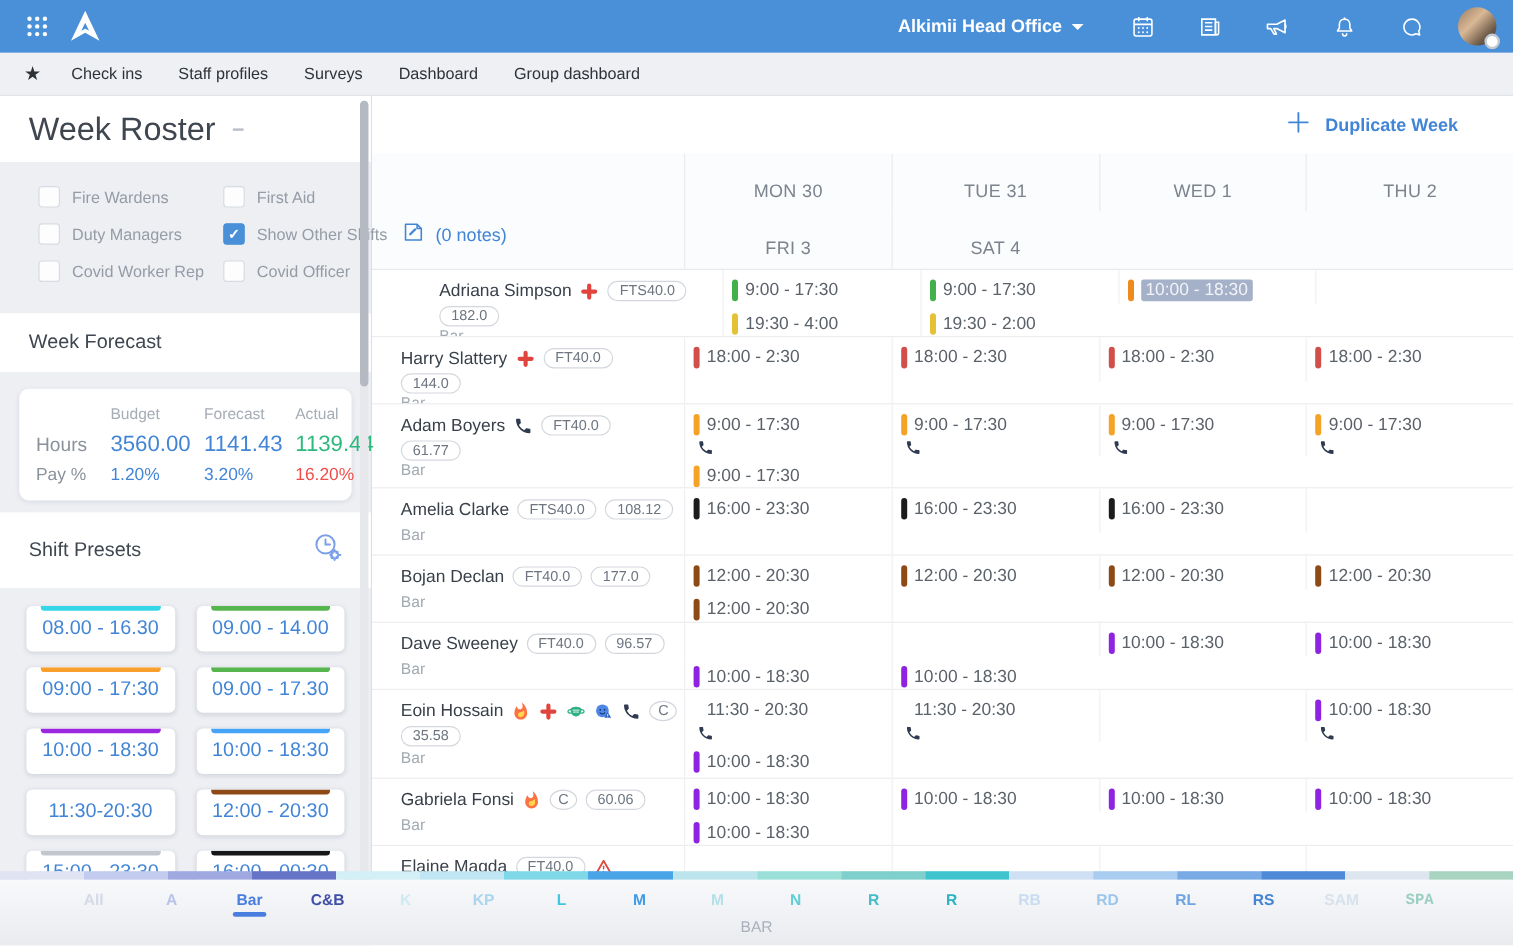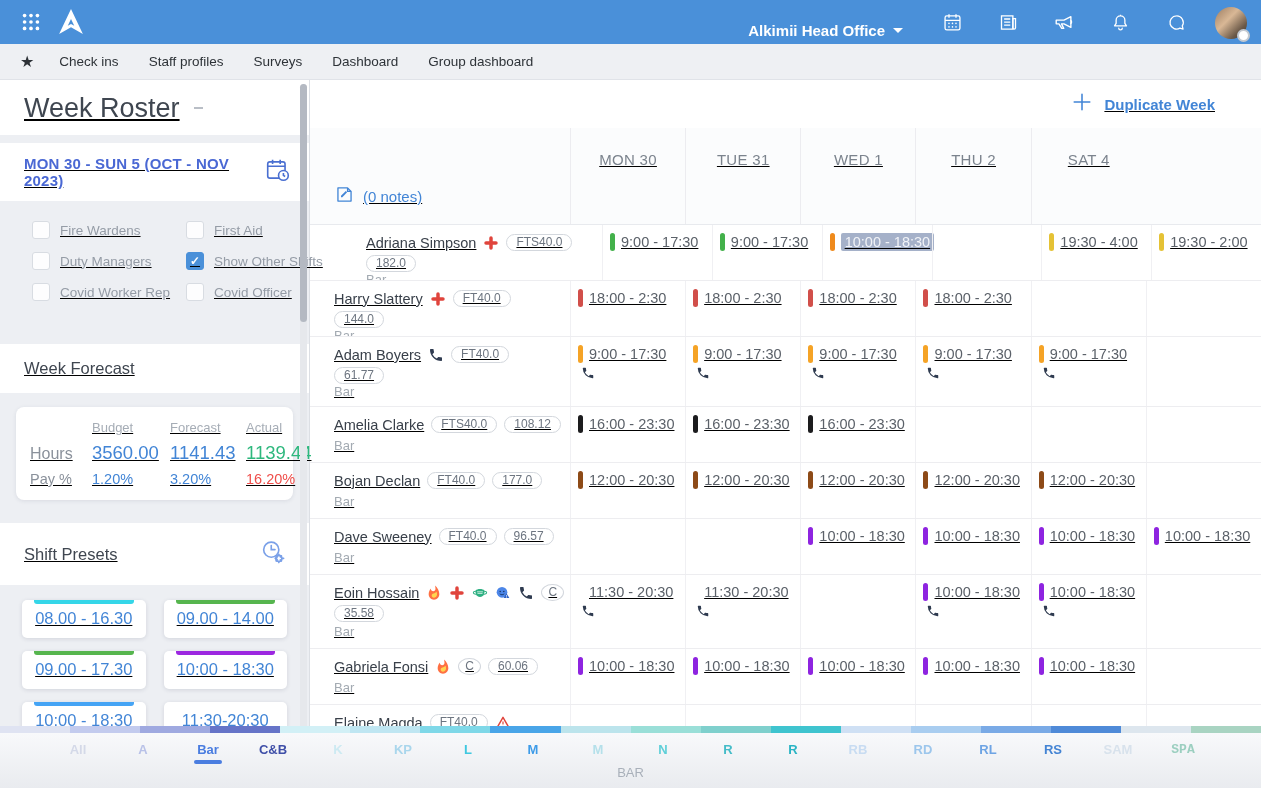--- a/index.html
+++ b/index.html
@@ -4,49 +4,49 @@
 <style>
   * { margin:0; padding:0; box-sizing:border-box; }
   html,body { width:1261px; height:788px; overflow:hidden; font-family:"Liberation Sans", sans-serif; background:#fff; }
   body { position:relative; }
 
   
   .topbar { height:44px; background:#4a90d9; display:flex; align-items:center; padding:0 14px; }
   .topbar .icon-btn { width:34px; height:34px; display:flex; align-items:center; justify-content:center; cursor:pointer; }
   .topbar svg { display:block; }
   .logo-wrap { margin-left:6px; }
-  .top-right { margin-left:auto; display:flex; align-items:flex-end; gap:22px; }
+  .top-right { margin-left:auto; display:flex; align-items:center; gap:22px; }
   .company { display:flex; align-items:center; gap:8px; color:#fff; font-size:15px; font-weight:bold; cursor:pointer; margin-right:10px; }
   .caret-down { width:0; height:0; border-left:5px solid transparent; border-right:5px solid transparent; border-top:5px solid #fff; }
   .avatar { width:32px; height:32px; border-radius:50%; position:relative; cursor:pointer;
             background:linear-gradient(135deg,#9a7b60 0%,#d9b896 40%,#6b5948 75%,#3c3832 100%); }
   .presence { position:absolute; right:-3px; bottom:-3px; width:13px; height:13px; border-radius:50%; background:#fff; border:2px solid #c3c9d0; }
 
   
   .navbar { height:36px; background:#eef0f3; border-bottom:1px solid #e0e3e8; display:flex; align-items:center; padding:0 10px; }
   .nav-star { font-size:16px; color:#2c3136; padding:0 10px; cursor:pointer; }
   .nav-item { padding:0 15px; font-size:13.5px; color:#2e3338; cursor:pointer; }
 
   
-  .content { display:flex; height:708px;text-decoration:underline; }
+  .content { display:flex; height:708px; }
   .sidebar { width:310px; flex-shrink:0; background:#edeff3; position:relative; border-right:1px solid #dcdfe4; }
   .main { flex:1; min-width:0; background:#fff; display:flex; flex-direction:column; }
 
   
   .sb-title { background:#fff; padding:13px 24px 11px; font-size:27px; color:#3f4650; display:flex; align-items:flex-start; gap:14px; }
   .sb-title .mini-dash { width:9px; height:2px; background:#b9bec6; margin-top:14px; }
   .sb-date { background:#fff; margin-top:8px; padding:12px 18px 12px 24px; display:flex; align-items:center; justify-content:space-between; cursor:pointer; }
   .sb-date-text { color:#4a68d4; font-weight:bold; font-size:15px; letter-spacing:.2px; }
   .filters { padding:20px 0 20px 32px; display:grid; grid-template-columns:148px auto; gap:13px 6px; }
   .filter { display:flex; align-items:center; gap:10px; cursor:pointer; }
   .checkbox { width:18px; height:18px; border-radius:3px; background:#fdfdfe; border:1px solid #d8dce2; flex-shrink:0;
               display:flex; align-items:center; justify-content:center; }
   .checkbox.checked { background:#4a90d9; border-color:#4a90d9; color:#fff; font-size:12px; font-weight:bold; }
   .filter-label { font-size:13.5px; color:#959ca6; white-space:nowrap; }
-  .sb-band { background:#fff; margin-top:23px; padding:15px 22px 15px 24px; font-size:16.5px; color:#3f4650; display:flex; align-items:center; justify-content:space-between; }
+  .sb-band { background:#fff; margin-top:6px; padding:15px 22px 15px 24px; font-size:16.5px; color:#3f4650; display:flex; align-items:center; justify-content:space-between; }
   .forecast-card { background:#fff; border-radius:8px; margin:14px 16px 10px; box-shadow:0 1px 4px rgba(40,50,80,.10); padding:13px 10px 13px 14px;
                    display:grid; grid-template-columns:62px 78px 76px auto; row-gap:7px; align-items:baseline; }
   .fc-head { font-size:13px; color:#a6adb6; }
   .fc-rowlab { font-size:16px; color:#8a919b; }
   .fc-rowlab2 { font-size:14.5px; color:#8a919b; }
   .fc-hours { font-size:18.5px; }
   .fc-pay { font-size:14.5px; }
   .blue { color:#4285d6; } .green { color:#2eb87e; } .red { color:#ef4e4a; }
   .preset-grid { display:grid; grid-template-columns:1fr 1fr; gap:13px 18px; padding:15px 22px; }
   .preset { background:#fff; border-radius:5px; box-shadow:0 1px 4px rgba(40,50,80,.14); text-align:center; padding:9px 0 10px; position:relative; overflow:hidden; font-size:16.5px; color:#4285d6; cursor:pointer; }
@@ -55,21 +55,21 @@
   .sb-scroll-thumb { position:absolute; right:2px; top:4px; width:7px; height:238px; border-radius:4px; background:#b4b9c2; }
 
   
   .dup-row { height:48px; display:flex; justify-content:flex-end; align-items:center; padding-right:46px; gap:11px; cursor:pointer; }
   .dup-label { font-size:15px; font-weight:bold; color:#4285d6; }
   .grid-header { display:flex; height:97px; border-bottom:1px solid #e8eaee; background:#fbfcfd; }
   .name-col { width:260px; flex-shrink:0; }
   .grid-header .name-col { display:flex; align-items:flex-end; padding:0 0 15px 24px; }
   .notes-btn { display:flex; align-items:center; gap:8px; cursor:pointer; }
   .notes-label { font-size:15px; color:#4285d6; }
-  .days { flex:1; display:grid; grid-template-columns:repeat(6,1fr); min-width:0; }
+  .days { flex:1; display:grid; grid-template-columns:repeat(4,1fr); min-width:0; }
   .day-header { border-left:1px solid #ececf0; text-align:center; padding-top:23px; color:#7b838d; font-size:15px; letter-spacing:.3px; }
   .roster-body { flex:1; overflow:hidden; }
   .roster-row { display:flex; border-bottom:1px solid #ededf0; overflow:hidden; }
   .name-cell { width:260px; flex-shrink:0; padding:9px 4px 0 24px; display:flex; flex-direction:column; }
   .name-line { display:flex; align-items:center; gap:7px; flex-wrap:wrap; row-gap:4px; }
   .staff-name { font-size:14.5px; color:#39404a; }
   .pill { border:1px solid #d3d7dd; border-radius:10px; padding:0px 9px 1px; font-size:12px; color:#6d7580; background:#fff; white-space:nowrap; }
   .pill.round { border-radius:50%; padding:0px 6px 1px; }
   .mini-icon svg { width:16px; height:16px; display:block; }
   .dept { margin-top:auto; padding-bottom:9px; font-size:13px; color:#a3aab2; }
@@ -177,31 +177,20 @@
 </div>
 
 <div class="content">
 
   <div class="sidebar">
     <div class="sb-title">
       <span>Week Roster</span>
       <span class="mini-dash"></span>
     </div>
 
-    <div class="sb-date">
-      <span class="sb-date-text">MON 30 - SUN 5 (OCT - NOV 2023)</span>
-      <span>
-        <svg width="26" height="26" viewBox="0 0 24 24" fill="none" stroke="#4a6fd1" stroke-width="1.5">
-          <rect x="2.5" y="4.5" width="16" height="15" rx="2"></rect>
-          <path d="M2.5 8.5h16M7 2.5v4M14 2.5v4"></path>
-          <circle cx="17" cy="17" r="4.5" fill="#fff"></circle>
-          <path d="M17 14.8v2.2l1.6 1"></path>
-        </svg>
-      </span>
-    </div>
 
     <div class="filters">
         <label class="filter">
           <span class="checkbox"></span>
           <span class="filter-label">Fire Wardens</span>
         </label>
         <label class="filter">
           <span class="checkbox"></span>
           <span class="filter-label">First Aid</span>
         </label>
@@ -252,20 +241,21 @@
           <path d="M10.5 6.5V10h3.2" stroke-linecap="round"></path>
           <circle cx="17" cy="17.5" r="2.6"></circle>
           <path d="M17 13.9v1.2M17 19.9v1.2M13.9 17.5h1.2M19.9 17.5h1.2M14.8 15.3l.9.9M18.3 18.8l.9.9M19.2 15.3l-.9.9M15.7 18.8l-.9.9" stroke-linecap="round"></path>
         </svg>
       </span>
     </div>
 
     <div class="preset-grid">
         <div class="preset"><span class="preset-bar" style="background: rgb(53, 214, 232);"></span><span class="preset-label">08.00 - 16.30</span></div>
         <div class="preset"><span class="preset-bar" style="background: rgb(86, 181, 78);"></span><span class="preset-label">09.00 - 14.00</span></div>
+        <div class="preset"><span class="preset-bar" style="background: rgb(249, 160, 44);"></span><span class="preset-label">09:00 - 17:30</span></div>
         <div class="preset"><span class="preset-bar" style="background: rgb(86, 181, 78);"></span><span class="preset-label">09.00 - 17.30</span></div>
         <div class="preset"><span class="preset-bar" style="background: rgb(156, 39, 224);"></span><span class="preset-label">10:00 - 18:30</span></div>
         <div class="preset"><span class="preset-bar" style="background: rgb(69, 164, 245);"></span><span class="preset-label">10:00 - 18:30</span></div>
         <div class="preset"><span class="preset-bar" style="background: transparent;"></span><span class="preset-label">11:30-20:30</span></div>
         <div class="preset"><span class="preset-bar" style="background: rgb(141, 74, 23);"></span><span class="preset-label">12:00 - 20:30</span></div>
         <div class="preset"><span class="preset-bar" style="background: rgb(195, 198, 205);"></span><span class="preset-label">15:00 - 23:30</span></div>
         <div class="preset"><span class="preset-bar" style="background: rgb(23, 23, 26);"></span><span class="preset-label">16:00 - 00:30</span></div>
       </div>
 
     <div class="sb-scroll-track"></div>
@@ -295,20 +285,21 @@
             </svg>
           </span>
           <span class="notes-label">(0 notes)</span>
         </span>
       </div>
       <div class="days">
           <div class="day-header">MON 30</div>
           <div class="day-header">TUE 31</div>
           <div class="day-header">WED 1</div>
           <div class="day-header">THU 2</div>
+          <div class="day-header">FRI 3</div>
           <div class="day-header">SAT 4</div>
         </div>
     </div>
 
     <div class="roster-body">
         <div class="roster-row" style="height: 56px; padding-left: 32px;">
           <div class="name-cell">
             <div class="name-line">
               <span class="staff-name">Adriana Simpson</span>
               <span class="mini-icon">

